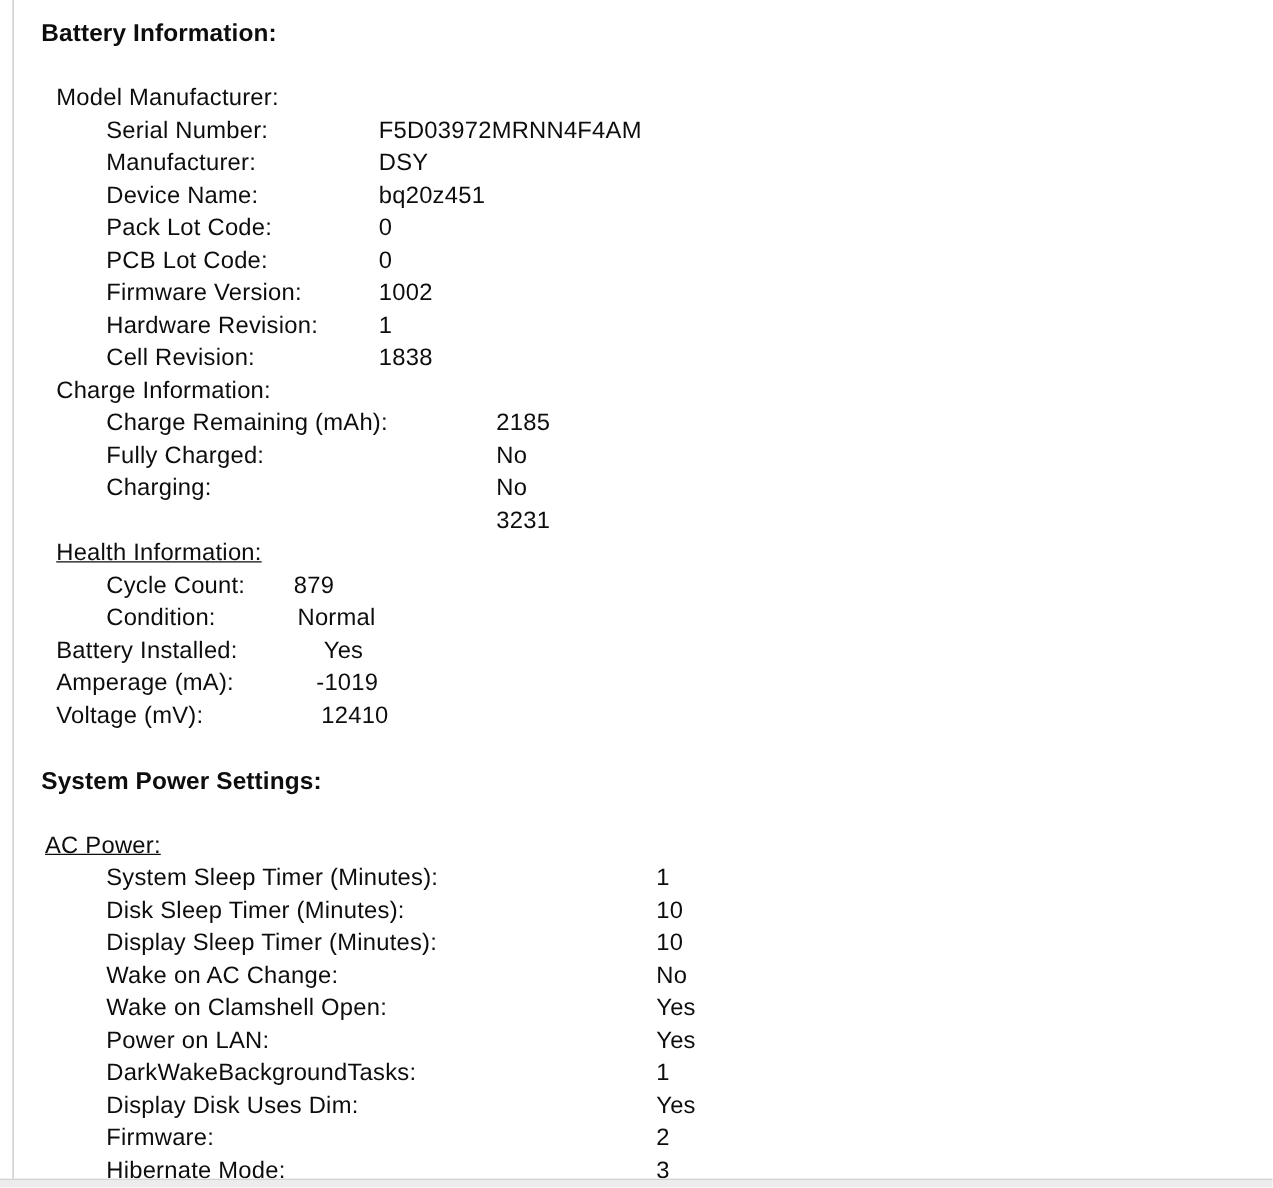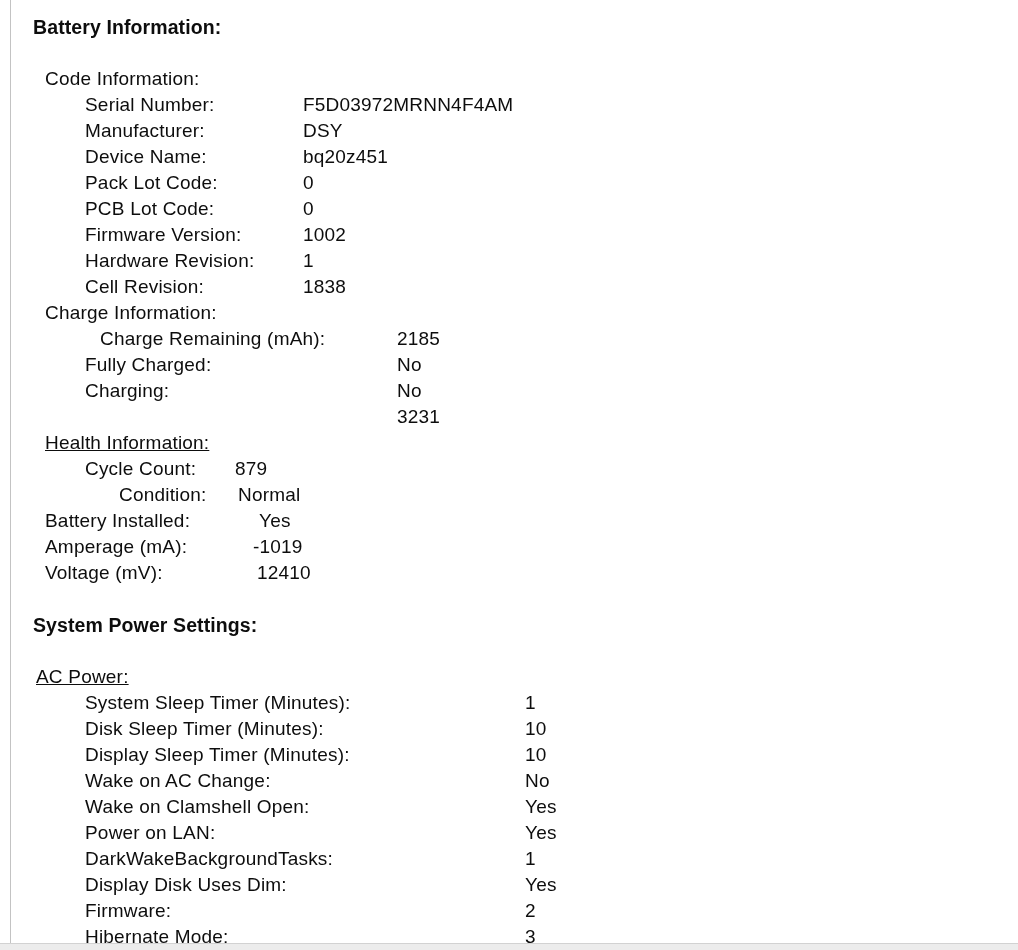--- a/index.html
+++ b/index.html
@@ -63,21 +63,21 @@
 </head>
 <body>
 
 <div class="pane">
   <div class="content" id="report-content">
       <div class="row heading">
         <span style="left: 33px;">Battery Information:</span>
       </div>
       <div class="row blank"></div>
       <div class="row">
-        <span style="left: 45px;">Code Information:</span>
+        <span style="left: 45px;">Model Manufacturer:</span>
       </div>
       <div class="row">
         <span style="left: 85px;">Serial Number:</span>
         <span style="left: 303px;">F5D03972MRNN4F4AM</span>
       </div>
       <div class="row">
         <span style="left: 85px;">Manufacturer:</span>
         <span style="left: 303px;">DSY</span>
       </div>
       <div class="row">
@@ -101,21 +101,21 @@
         <span style="left: 303px;">1</span>
       </div>
       <div class="row">
         <span style="left: 85px;">Cell Revision:</span>
         <span style="left: 303px;">1838</span>
       </div>
       <div class="row">
         <span style="left: 45px;">Charge Information:</span>
       </div>
       <div class="row">
-        <span style="left: 100px;">Charge Remaining (mAh):</span>
+        <span style="left: 85px;">Charge Remaining (mAh):</span>
         <span style="left: 397px;">2185</span>
       </div>
       <div class="row">
         <span style="left: 85px;">Fully Charged:</span>
         <span style="left: 397px;">No</span>
       </div>
       <div class="row">
         <span style="left: 85px;">Charging:</span>
         <span style="left: 397px;">No</span>
       </div>
@@ -123,21 +123,21 @@
         <span style="left: 397px;">3231</span>
       </div>
       <div class="row">
         <span style="left: 45px; text-decoration: underline;">Health Information:</span>
       </div>
       <div class="row">
         <span style="left: 85px;">Cycle Count:</span>
         <span style="left: 235px;">879</span>
       </div>
       <div class="row">
-        <span style="left: 85px; margin-left: 34px;">Condition:</span>
+        <span style="left: 85px;">Condition:</span>
         <span style="left: 238px;">Normal</span>
       </div>
       <div class="row">
         <span style="left: 45px;">Battery Installed:</span>
         <span style="left: 259px;">Yes</span>
       </div>
       <div class="row">
         <span style="left: 45px;">Amperage (mA):</span>
         <span style="left: 253px;">-1019</span>
       </div>

